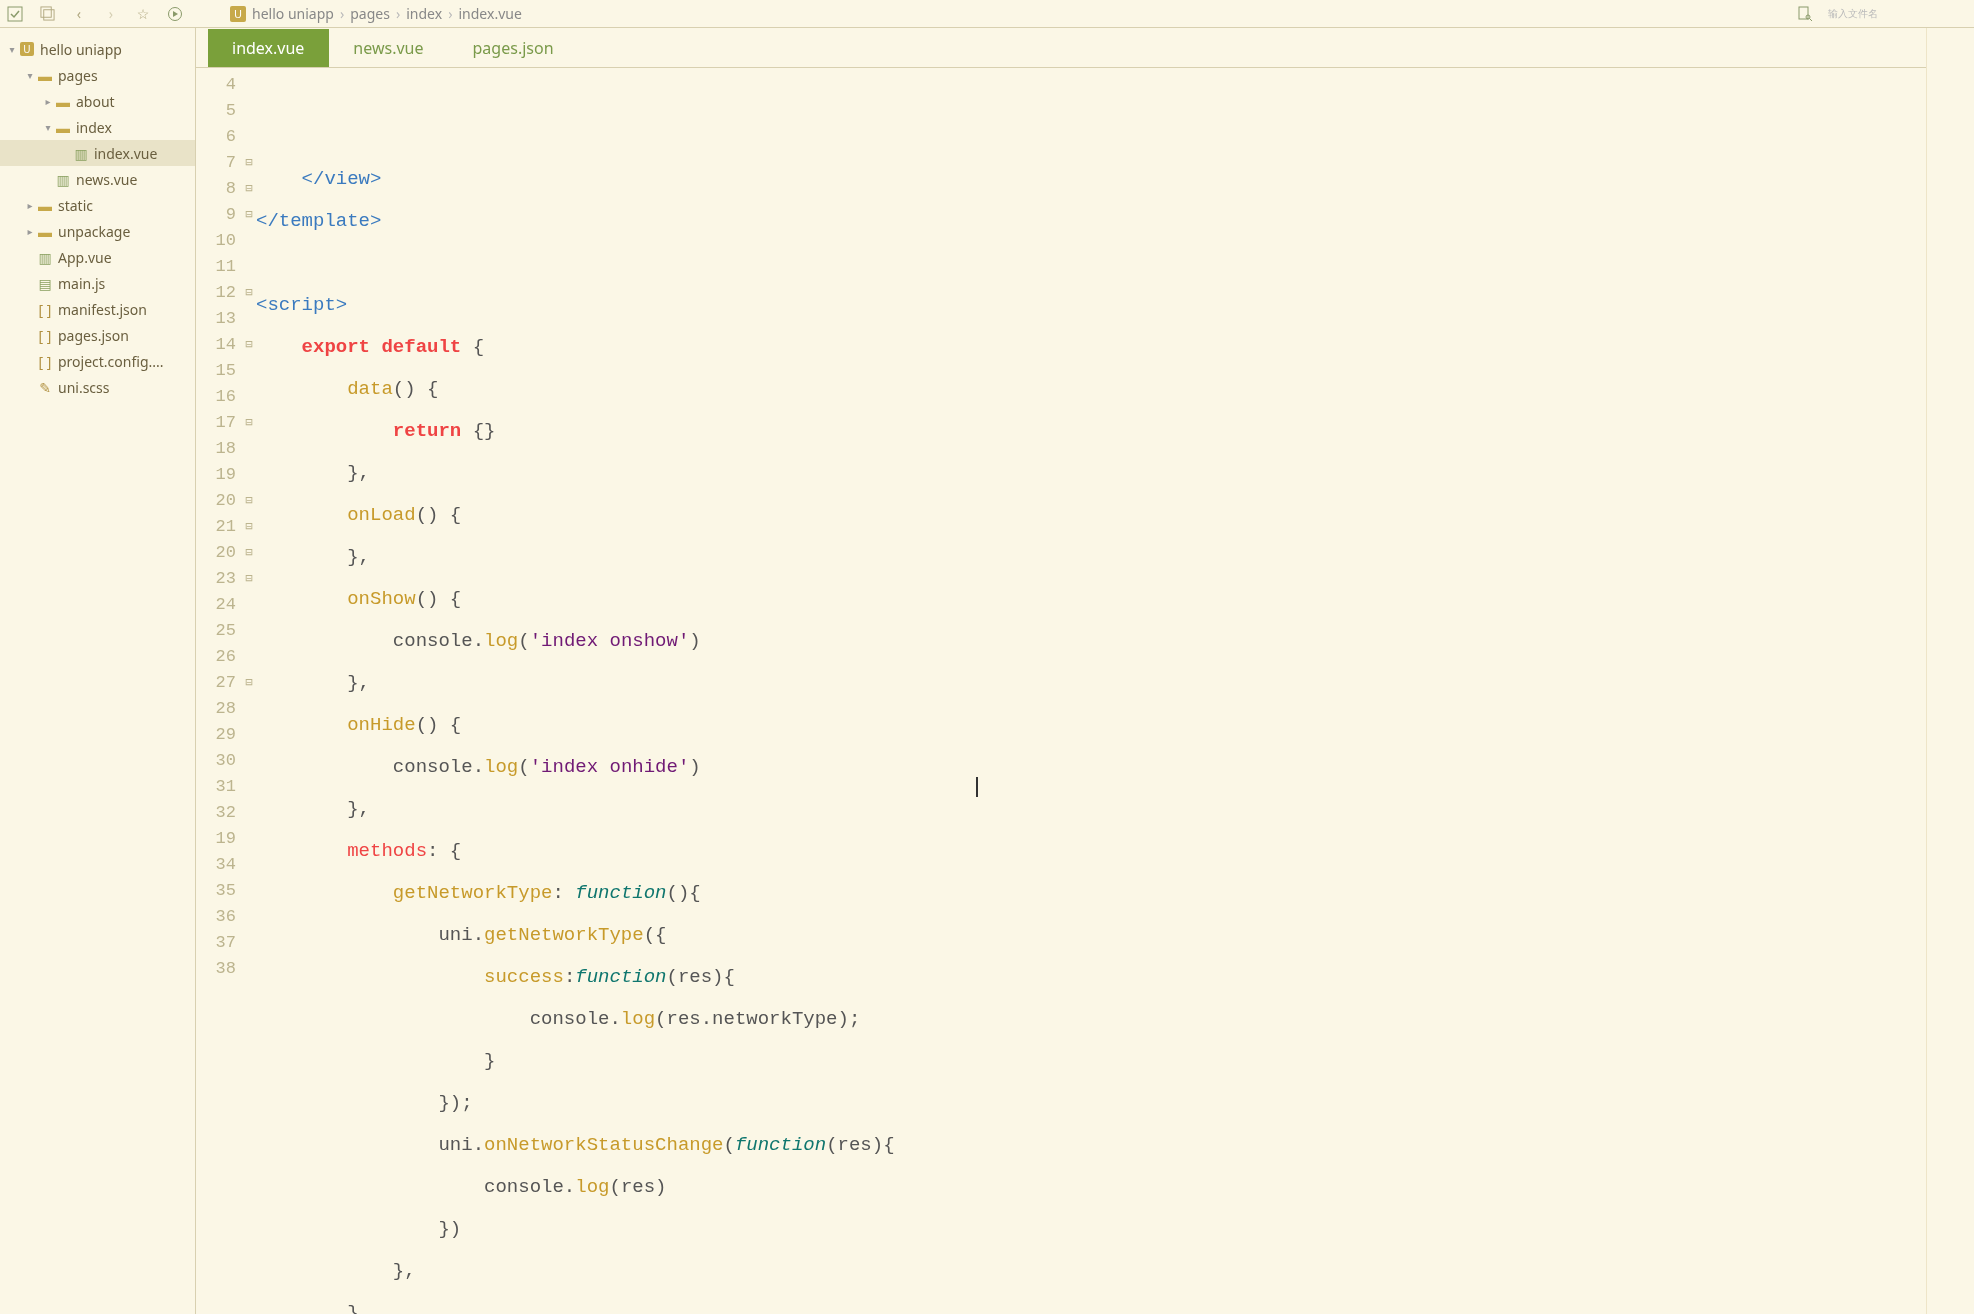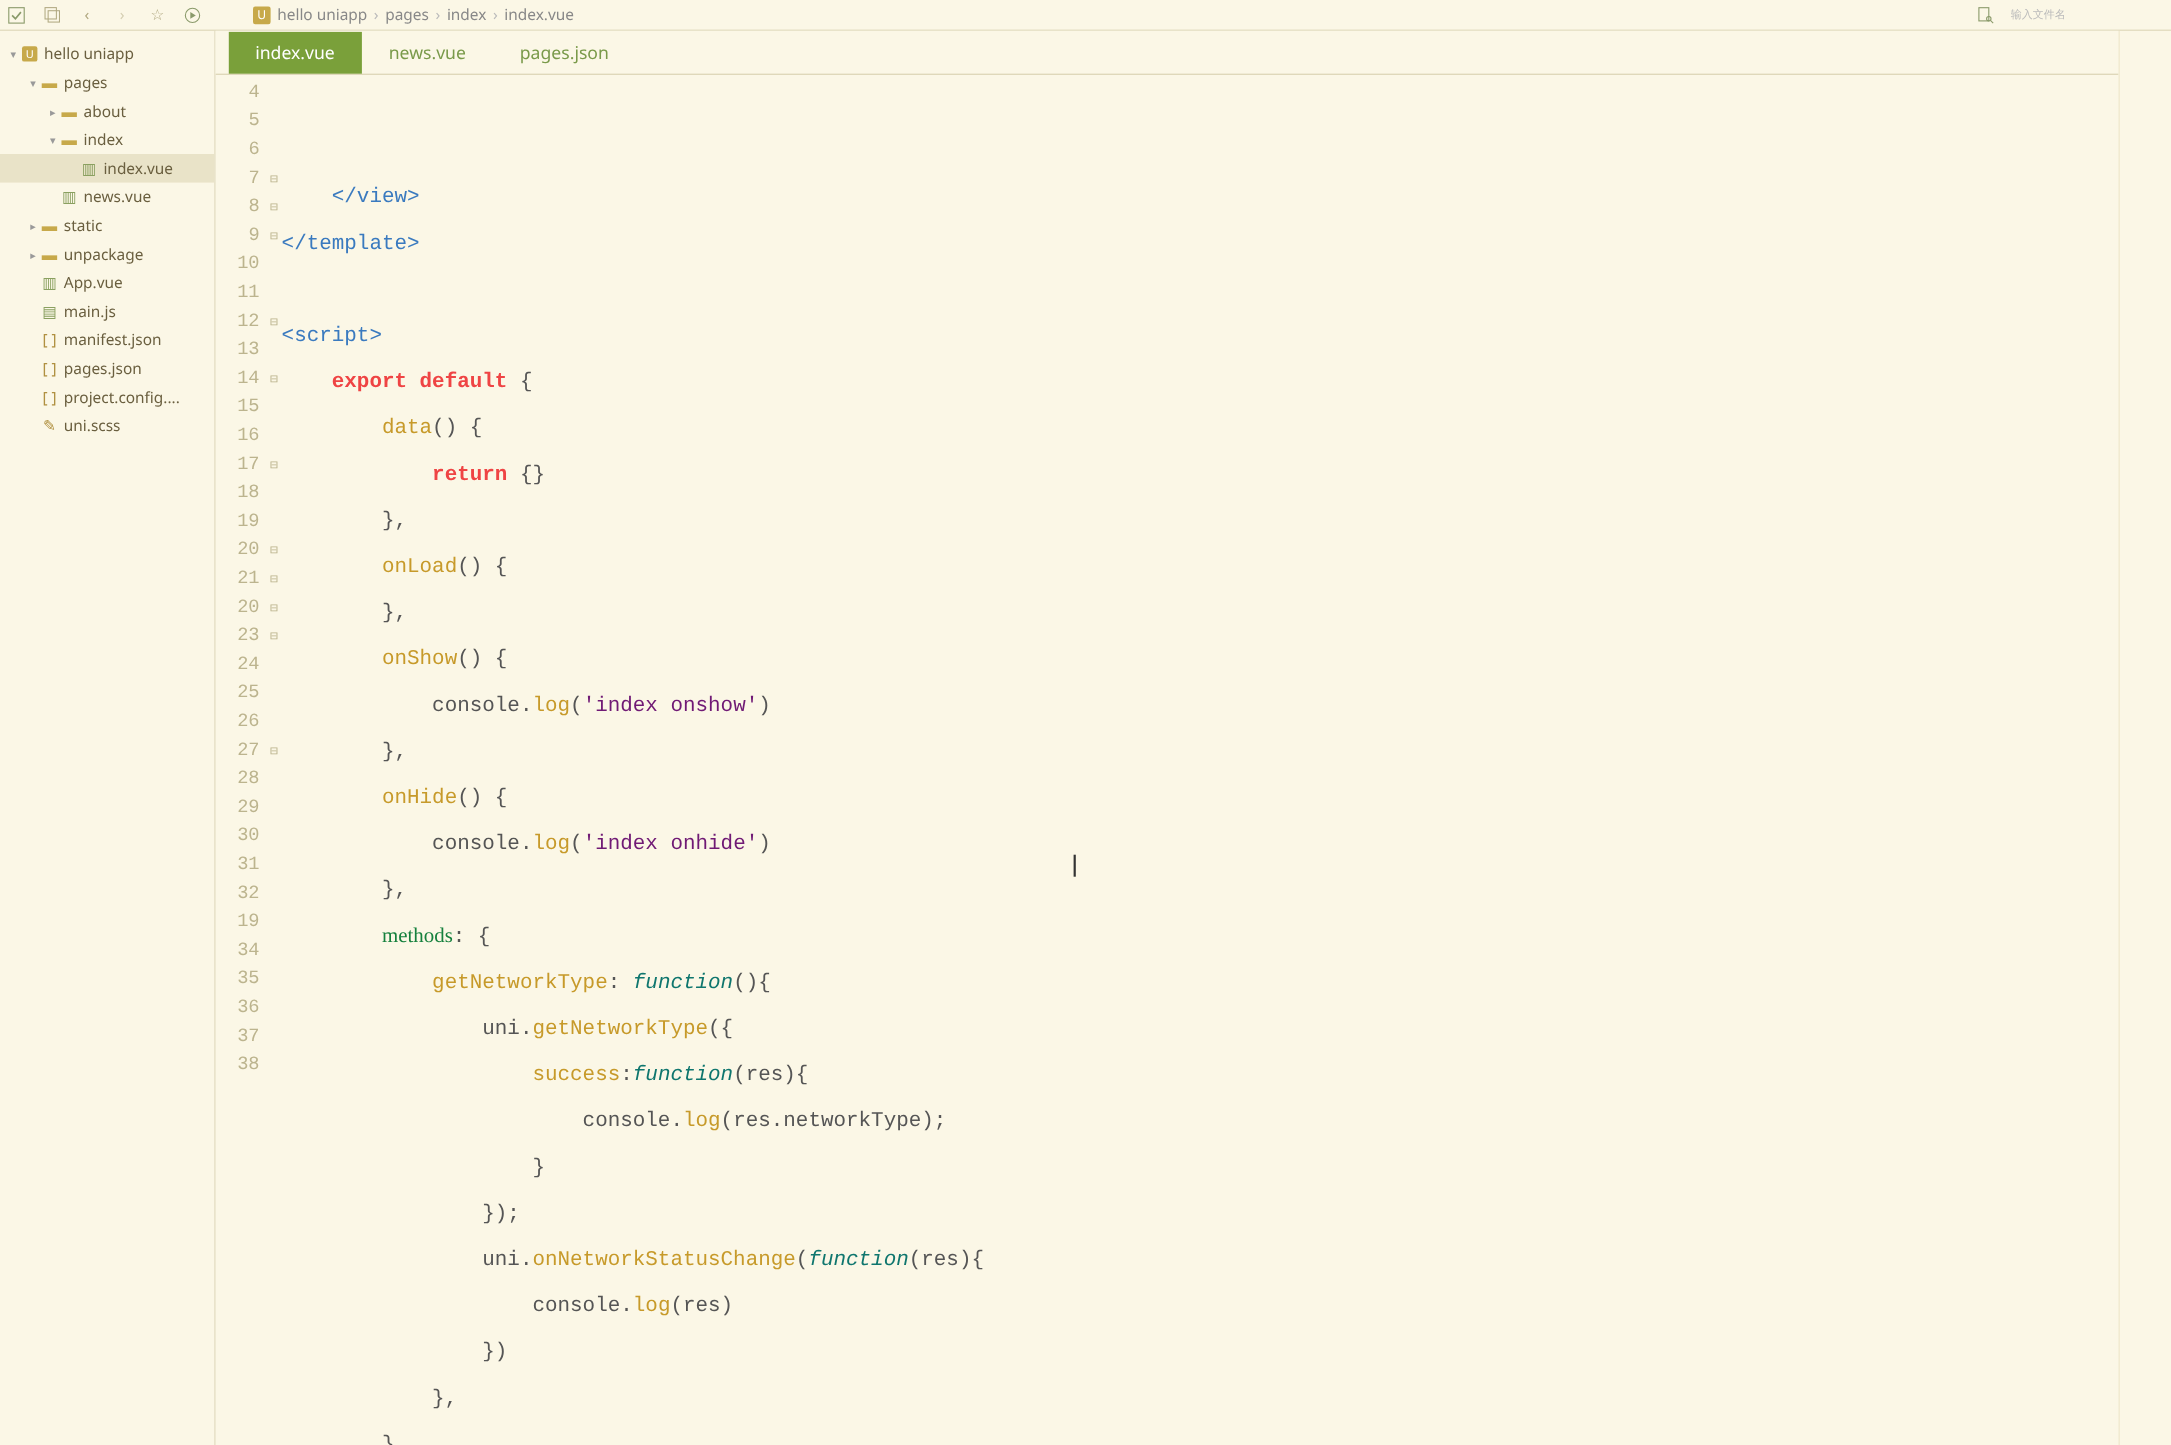--- a/index.html
+++ b/index.html
@@ -105,21 +105,21 @@
     white-space: pre;
     font-size: 19px;
     line-height: 26px;
     padding-top:4px;
     color:#555;
     position:relative;
   }
   .code .line { height:26px;margin-top:16px; }
   .tag { color:#3a7abf; }
   .kw  { color:#ef4444;font-weight:bold; }
-  .attr{ color:#15803d;font-family:Liberation Serif, serif; }
+  .attr{ color:#ef4444; }
   .mtd { color:#c79a2a; }
   .fn  { color:#c79a2a; }
   .str { color:#701a75; }
   .func-kw { color:#0f766e; font-style:italic; }
   .gray { color:#888; }
   .cursor {
     position:absolute;
     width:2px; height:20px;
     background:#333;
     left: 720px;

